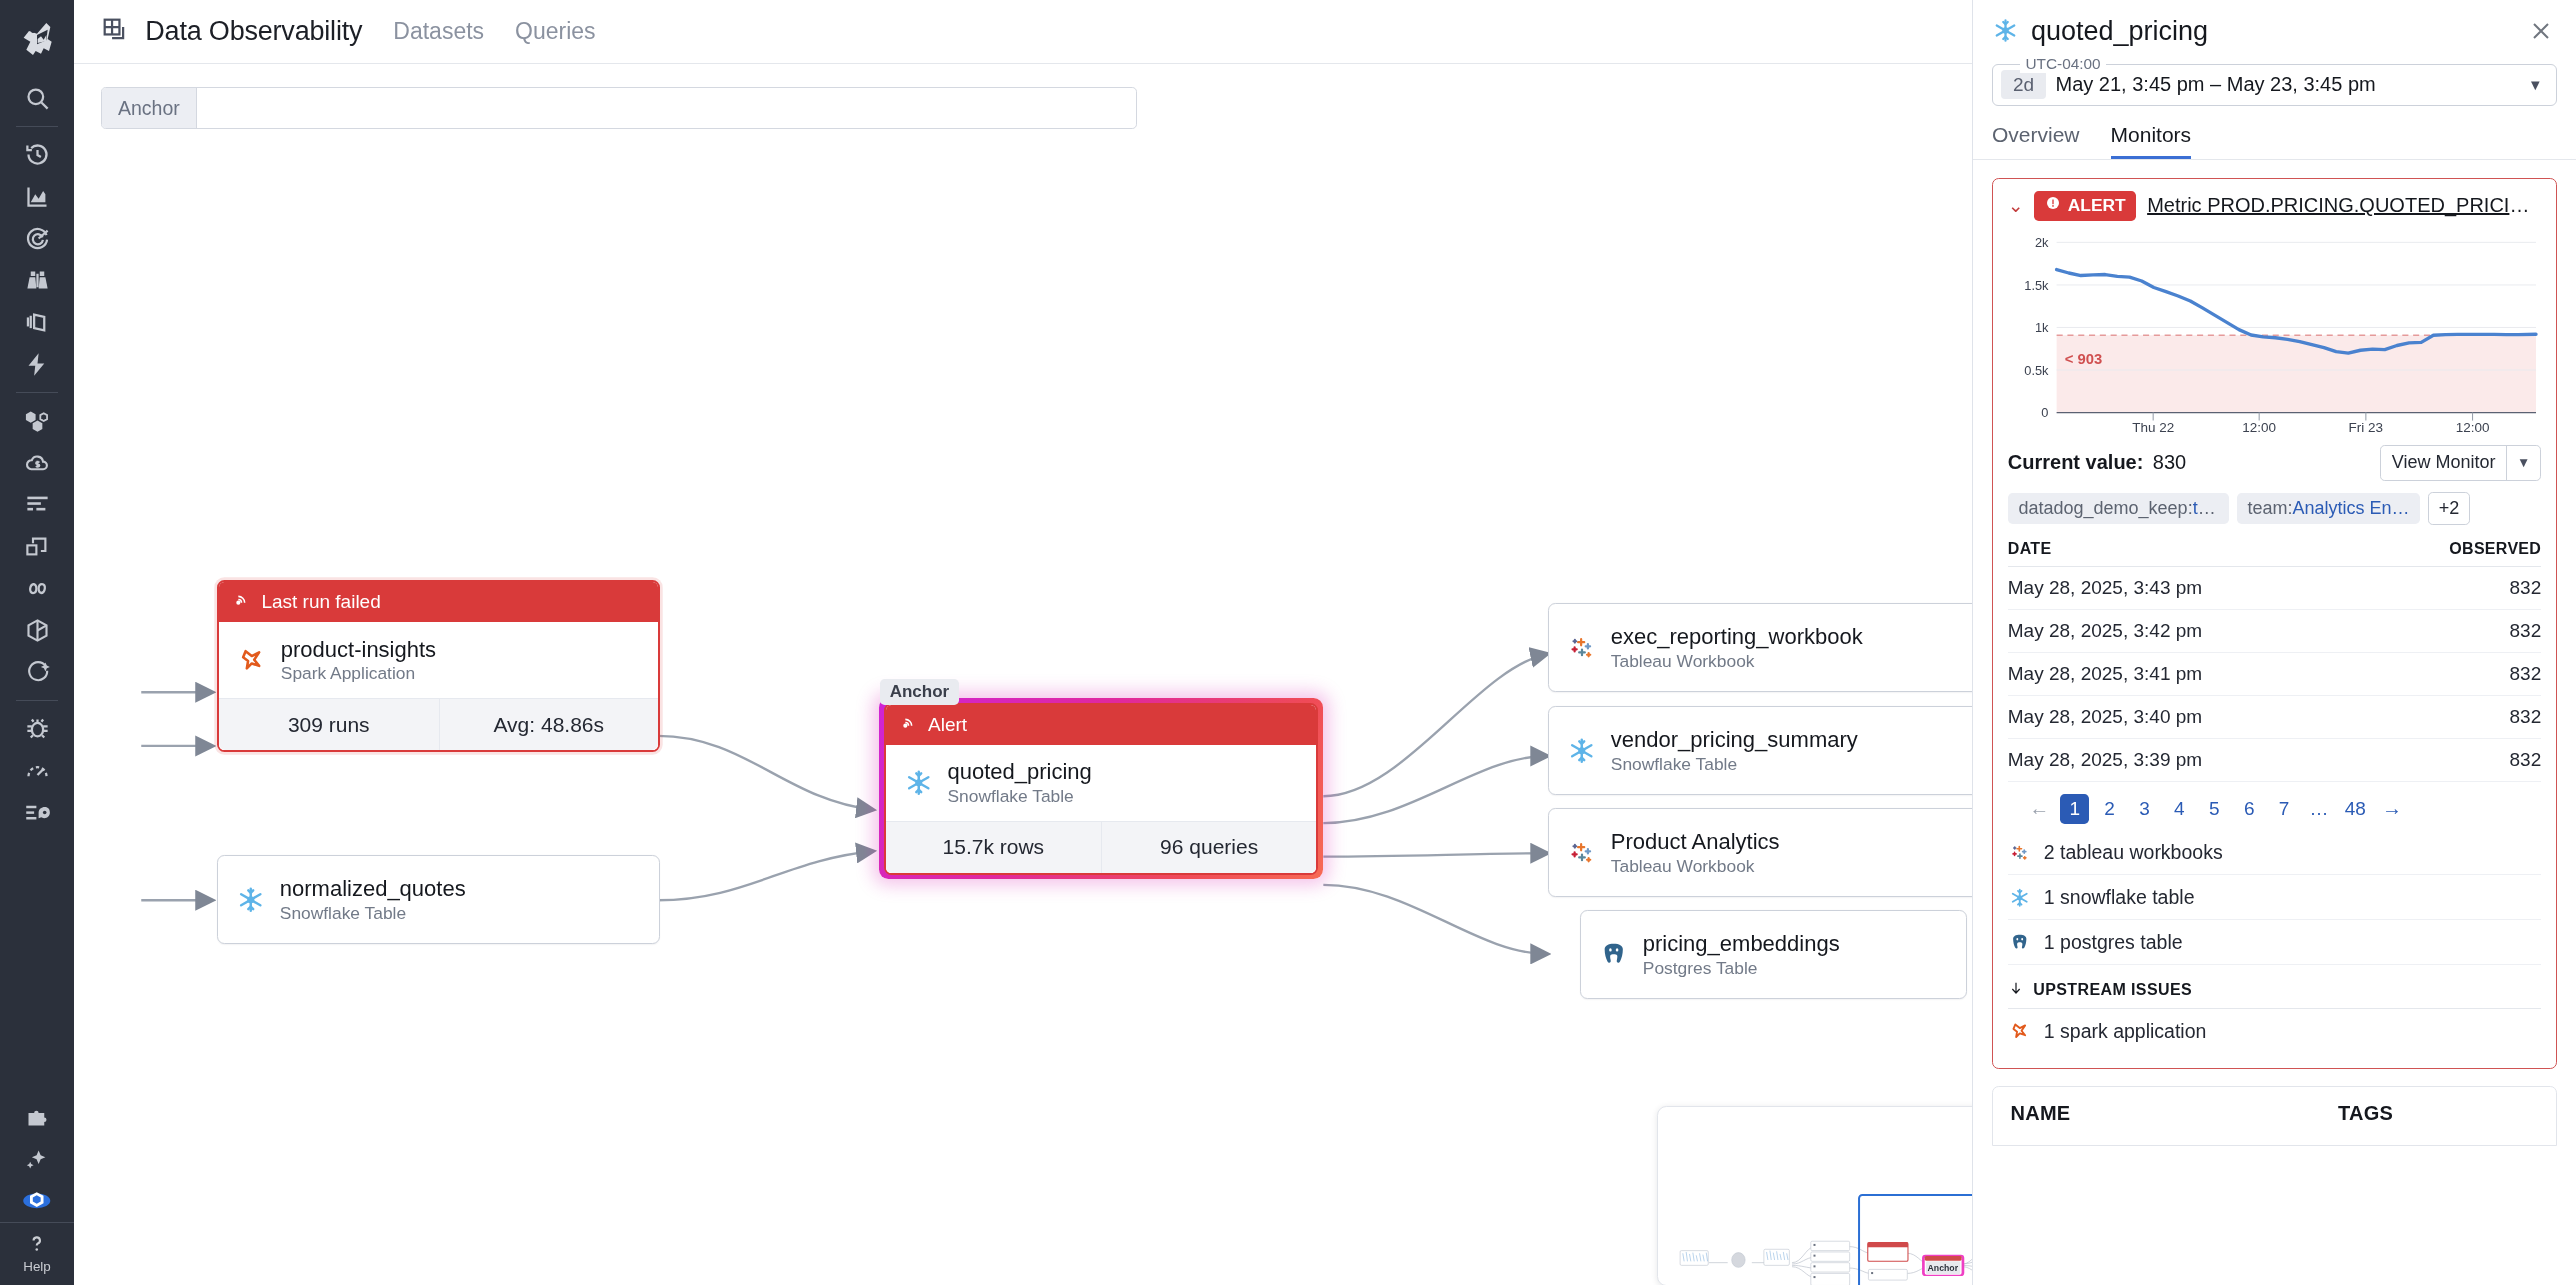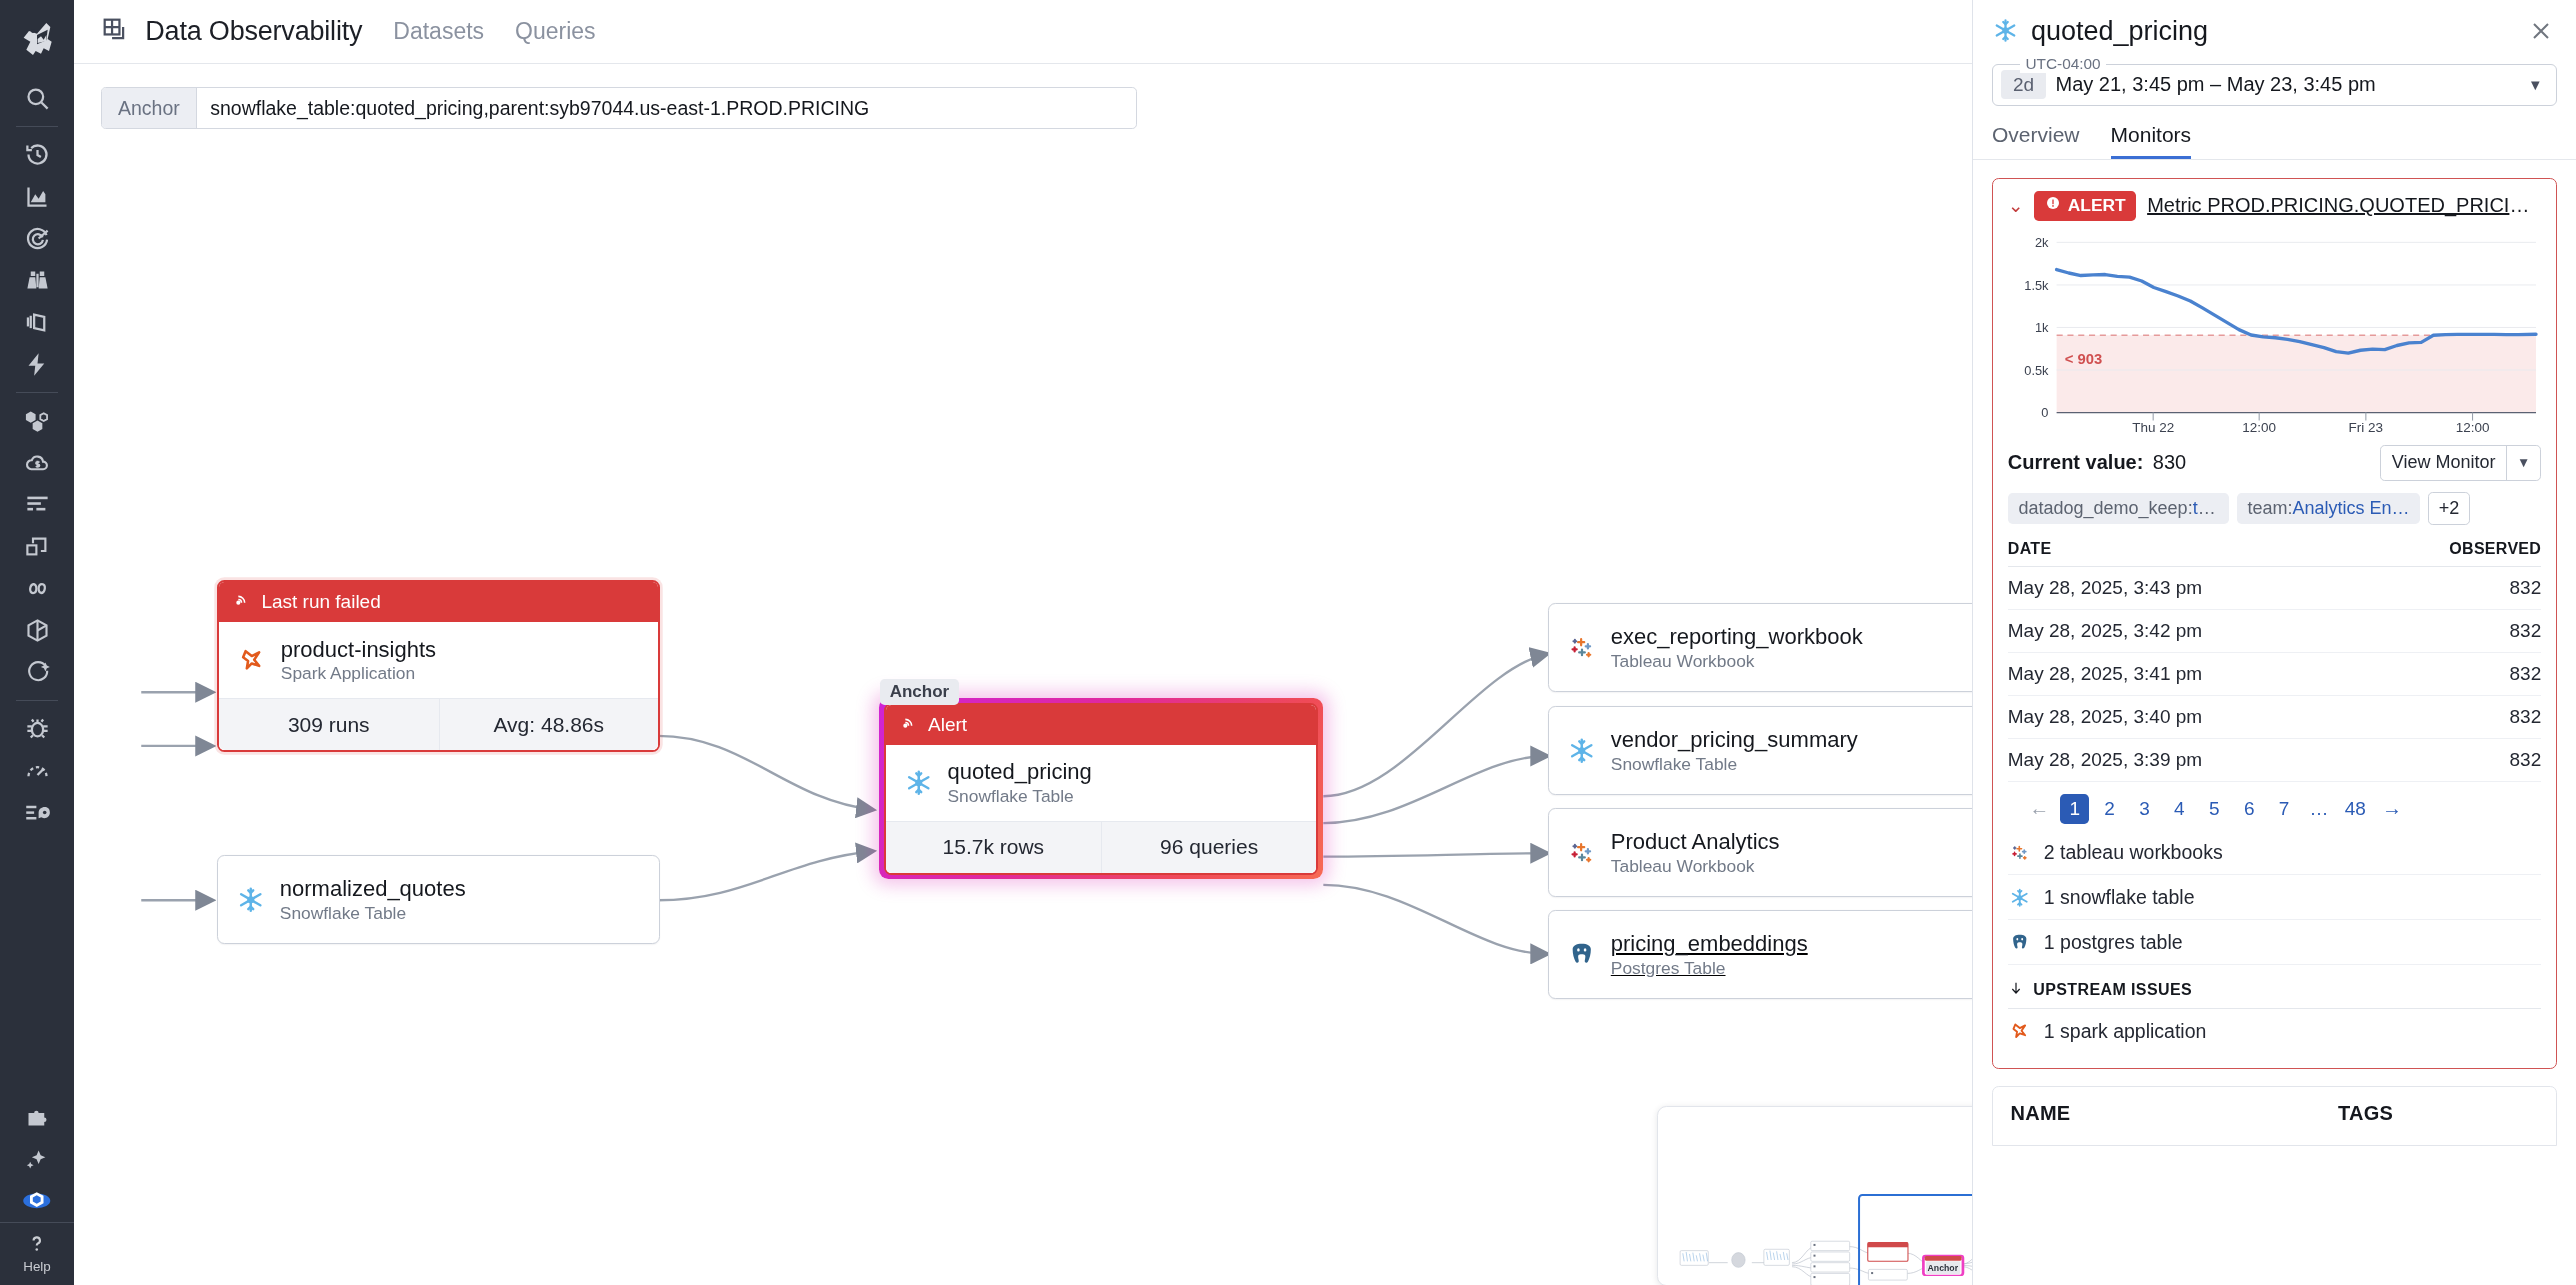--- a/index.html
+++ b/index.html
@@ -396,21 +396,20 @@
         </span>
         <span class="brand-title">Data Observability</span>
       </div>
       <span class="nav-link">Datasets</span>
       <span class="nav-link">Queries</span>
     </div>
 
     <div class="anchorbar">
       <div class="anchor-field">
         <span class="anchor-label">Anchor</span>
-        <input class="anchor-value" readonly="" value="snowflake_table:quoted_pricing,parent:syb97044.us-east-1.PROD.PRICING" style="">
       </div>
     </div>
 
     <div class="canvas">
 
       <svg class="canvas-svg" viewBox="0 0 2930 1820" width="1966" height="1221">
         <defs>
           <marker id="arw" markerWidth="9" markerHeight="9" refX="7" refY="4.5" orient="auto">
             <path d="M0 0 L9 4.5 L0 9 z" fill="#7f8795"></path>
           </marker>
@@ -558,21 +557,21 @@
               </g>
             </svg>
           </span>
           <span class="node-texts">
             <span class="node-title">Product Analytics</span>
             <span class="node-sub">Tableau Workbook</span>
           </span>
         </div>
       </div>
 
-      <div class="node node-plain" style="left:1474px; top:845px; width:443px;text-decoration:underline;">
+      <div class="node node-plain" style="left:1506px; top:845px; width:387px;">
         <div class="node-body" style="padding:20px 17.4px;">
           <span class="node-ico">
             <svg width="29.5" height="29.5" viewBox="0 0 24 24" fill="#31648c">
               <path d="M12 3c4.4 0 7.4 1.6 7.4 4.6 0 3.8-1 7.6-2.2 9.6-.7 1.2-1.7 1.6-2.4 1-.5-.4-.4-1.2-.2-2.3.3-1.4.5-2.6.1-3.4-.4-.8-1.4-1-2.7-1s-2.3.2-2.7 1c-.4.8-.2 2 .1 3.4.2 1.1.3 1.9-.2 2.3-.7.6-1.7.2-2.4-1C5.6 15.2 4.6 11.4 4.6 7.6 4.6 4.6 7.6 3 12 3z"></path>
               <ellipse cx="9.3" cy="8.1" rx="1.05" ry="1.3" fill="#fff"></ellipse>
               <ellipse cx="14.7" cy="8.1" rx="1.05" ry="1.3" fill="#fff"></ellipse>
             </svg>
           </span>
           <span class="node-texts">
             <span class="node-title">pricing_embeddings</span>

